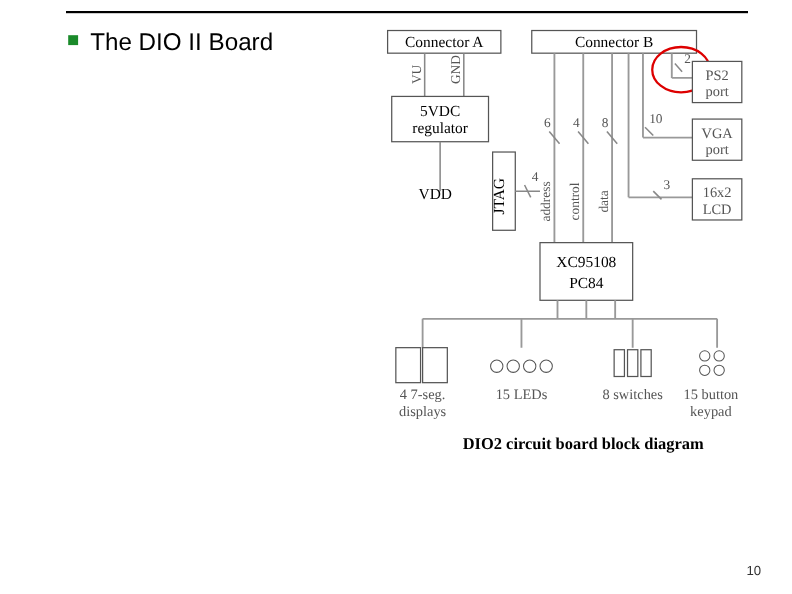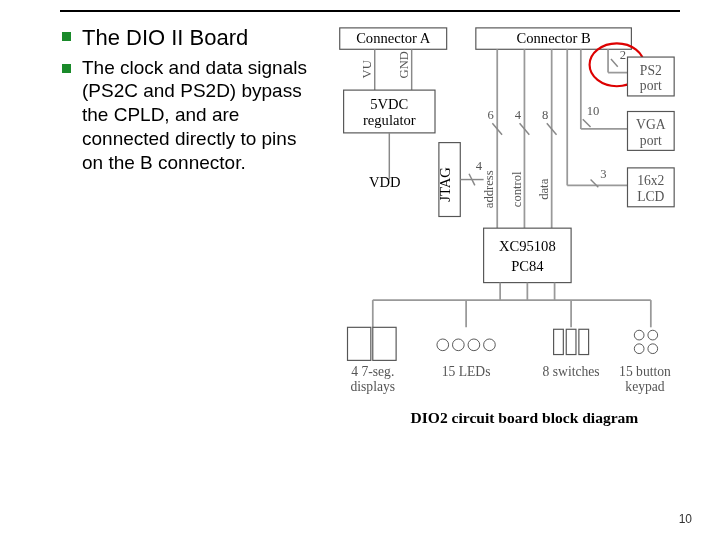--- a/index.html
+++ b/index.html
@@ -27,21 +27,21 @@
     margin: 0 0 8px 0;
   }
   .rule {
     border: none;
     border-top: 2px solid #000;
     margin: 0 0 12px 0;
   }
   .body-row {
     display: flex;
     align-items: flex-start;
-    gap: 15px;
+    gap: 28px;
   }
   .text-col {
     width: 255px;
     flex: 0 0 255px;
   }
   ul.bullets {
     list-style: none;
     margin: 0;
     padding: 0;
   }
@@ -96,23 +96,20 @@
 
 <div class="slide">
   <hr class="rule">
 
   <div class="body-row">
     <div class="text-col">
       <ul class="bullets">
         <li>
           <span class="lead">The DIO II Board</span>
         </li>
-        <li>
-          <span class="rest">The clock and data signals (PS2C and PS2D) bypass the CPLD, and are connected directly to pins on the B connector.</span>
-        </li>
       </ul>
     </div>
 
     <div class="diagram-col">
       <svg viewBox="0 0 360 440" xmlns="http://www.w3.org/2000/svg">
 
         <rect class="box" x="10" y="4" width="110" height="22"></rect>
         <text class="d-lbl" x="65" y="20" text-anchor="middle">Connector A</text>
 
         <rect class="box" x="150" y="4" width="160" height="22"></rect>

